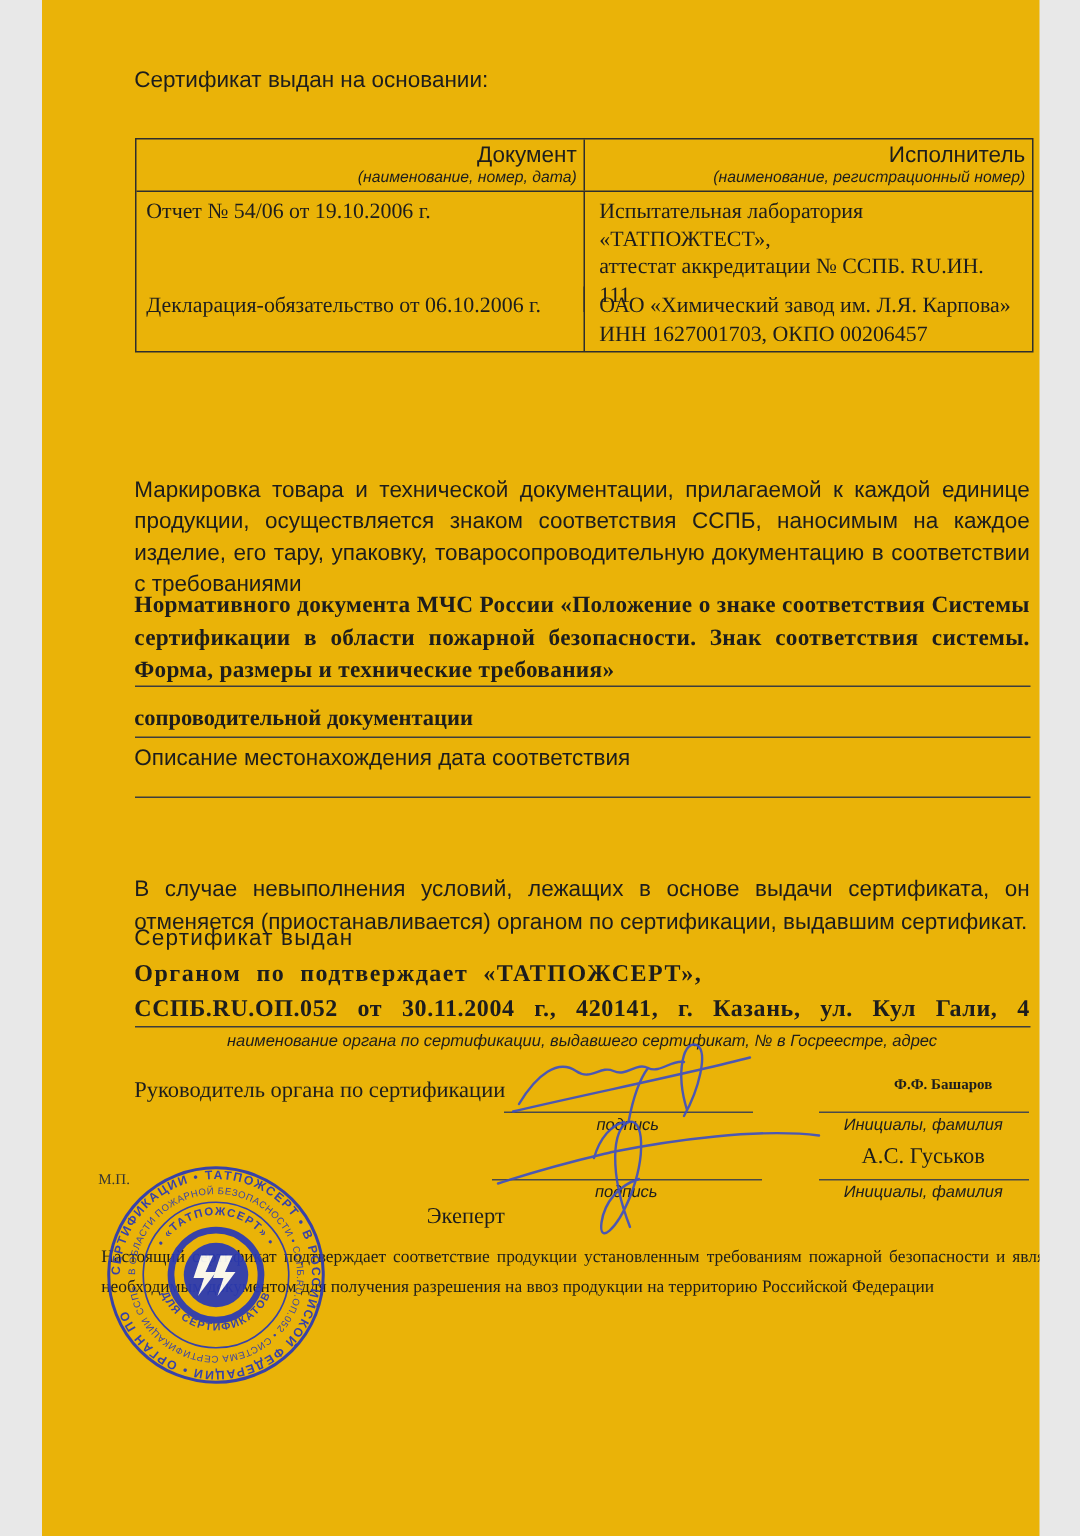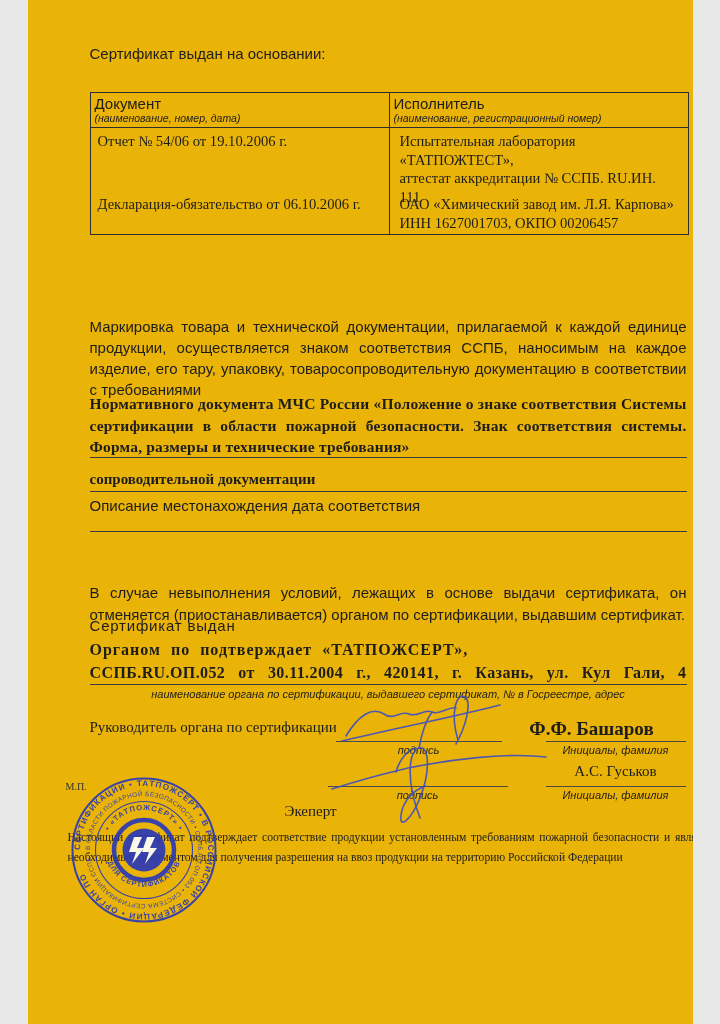--- a/index.html
+++ b/index.html
@@ -11,21 +11,21 @@
   .abs{position:absolute;}
   .sans{font-family:"Liberation Sans", sans-serif;}
   .serif{font-family:"Liberation Serif", serif;}
 
   
   .intro{left:62px;top:45px;font-size:15px;}
 
   
   .doc-table{left:62px;top:92px;width:597px;border:1.6px solid #2e2e2e;}
   .t-head{display:grid;grid-template-columns:298px 1fr;border-bottom:1.6px solid #2e2e2e;}
-  .th{padding:2px 4px 3px 4px;text-align:left;}
+  .th{padding:2px 4px 3px 4px;text-align:right;}
   .th+.th{border-left:1.6px solid #2e2e2e;}
   .th-title{font-size:15px;line-height:17px;}
   .th-sub{font-size:10.5px;font-style:italic;line-height:12px;}
   .t-row{display:grid;grid-template-columns:298px 1fr;}
   .t-row-1{height:63px;}
   .t-row-2{height:62px;}
   .t-row-3{min-height:42px;}
   .cell{font-size:14.6px;line-height:18.5px;padding:4px 8px 2px 7px;}
   .cell-exec{border-left:1.6px solid #2e2e2e;padding-left:10px;white-space:pre-line;}
   .cell-doc-justify{text-align:justify;}
@@ -46,21 +46,21 @@
                   letter-spacing:.4px;text-align:justify;text-align-last:justify;}
   .issuer-caption{left:62px;top:688px;width:597px;text-align:center;
                   font-size:11px;font-style:italic;}
 
   
   .role-head{left:62px;top:719px;font-size:15px;}
   .role-expert{left:257px;top:771px;font-size:15px;margin-top:32px;}
   .sig-line{height:0;border-top:1.4px solid #4a4a4a;}
   .sig-line-1{left:308px;top:741px;width:166px;}
   .sig-cap-1{left:308px;top:744px;width:166px;text-align:center;font-size:11px;font-style:italic;}
-  .name-1{left:494px;top:718px;width:140px;text-align:center;font-size:19px;font-weight:bold;}
+  .name-1{left:494px;top:718px;width:140px;text-align:right;font-size:10px;font-weight:bold;}
   .name-line-1{left:518px;top:741px;width:140px;}
   .name-cap-1{left:518px;top:744px;width:140px;text-align:center;font-size:11px;font-style:italic;}
   .sig-line-2{left:300px;top:786px;width:180px;}
   .sig-cap-2{left:300px;top:789px;width:180px;text-align:center;font-size:11px;font-style:italic;}
   .name-2{left:518px;top:763px;width:140px;text-align:center;font-size:15px;font-weight:normal;}
   .name-line-2{left:518px;top:786px;width:140px;}
   .name-cap-2{left:518px;top:789px;width:140px;text-align:center;font-size:11px;font-style:italic;}
 
   
   .footer-note{left:40px;top:828px;width:650px;font-size:11.6px;line-height:20px;

